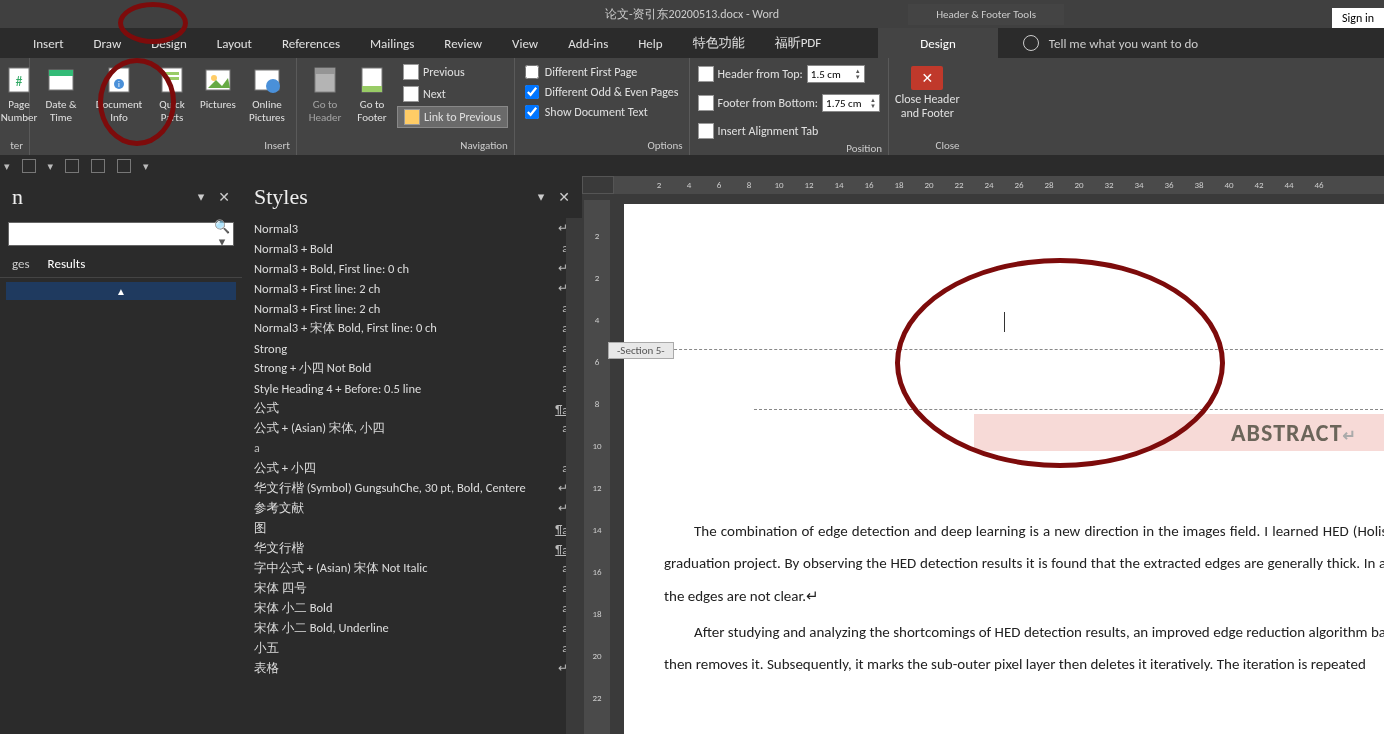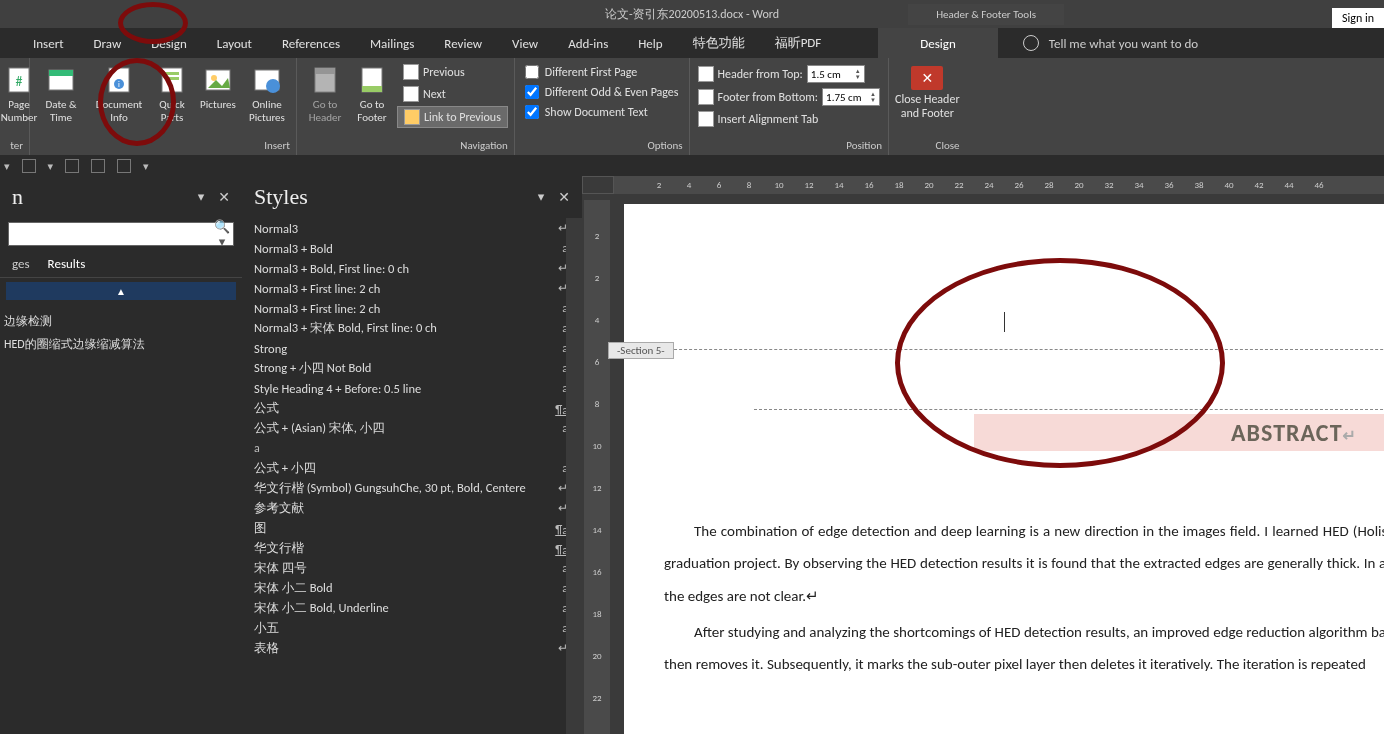--- a/index.html
+++ b/index.html
@@ -234,21 +234,21 @@
             <input type="checkbox" checked="" style="">
             <span>Show Document Text</span>
           </label>
       </div>
     </div>
     <div class="ribbon-group-label">Options</div>
   </div>
 
   <div class="ribbon-group">
     <div class="ribbon-group-body">
-      <div class="small-row" style="gap:3px; padding-top:2px">
+      <div class="small-row" style="gap:9px; padding-top:2px">
         <div class="pos-row">
             <span class="icon-box"></span>
             <span>Header from Top:</span>
             <span class="num-input">
               <span>1.5 cm</span>
               <span class="spin">▲<br>▼</span>
             </span>
           </div>
         <div class="pos-row">
             <span class="icon-box"></span>
@@ -301,24 +301,20 @@
     </div>
     <div class="search-box">
       <input type="text" style="">
       <span class="mag">🔍▾</span>
     </div>
     <div class="nav-tabs">
       <span>ges</span>
       <span class="sel">Results</span>
     </div>
     <div class="collapse-row">▲</div>
-    <div class="nav-items">
-      <div>边缘检测</div>
-      <div>HED的圈缩式边缘缩减算法</div>
-    </div>
   </div>
 
   <div class="styles-pane">
     <div class="pane-title">
       <h3>Styles</h3>
       <div class="actions">
           <span>▾</span>
           <span class="close-x-small">✕</span>
         </div>
     </div>
@@ -383,20 +379,24 @@
             <span>参考文献</span>
             <span class="mark">↵</span>
           </div>
           <div class="style-row">
             <span>图</span>
             <span class="mark para">¶a</span>
           </div>
           <div class="style-row">
             <span>华文行楷</span>
             <span class="mark para">¶a</span>
+          </div>
+          <div class="style-row">
+            <span>字中公式 + (Asian) 宋体 Not Italic</span>
+            <span class="mark">a</span>
           </div>
           <div class="style-row">
             <span>宋体 四号</span>
             <span class="mark">a</span>
           </div>
           <div class="style-row">
             <span>宋体 小二 Bold</span>
             <span class="mark">a</span>
           </div>
           <div class="style-row">

